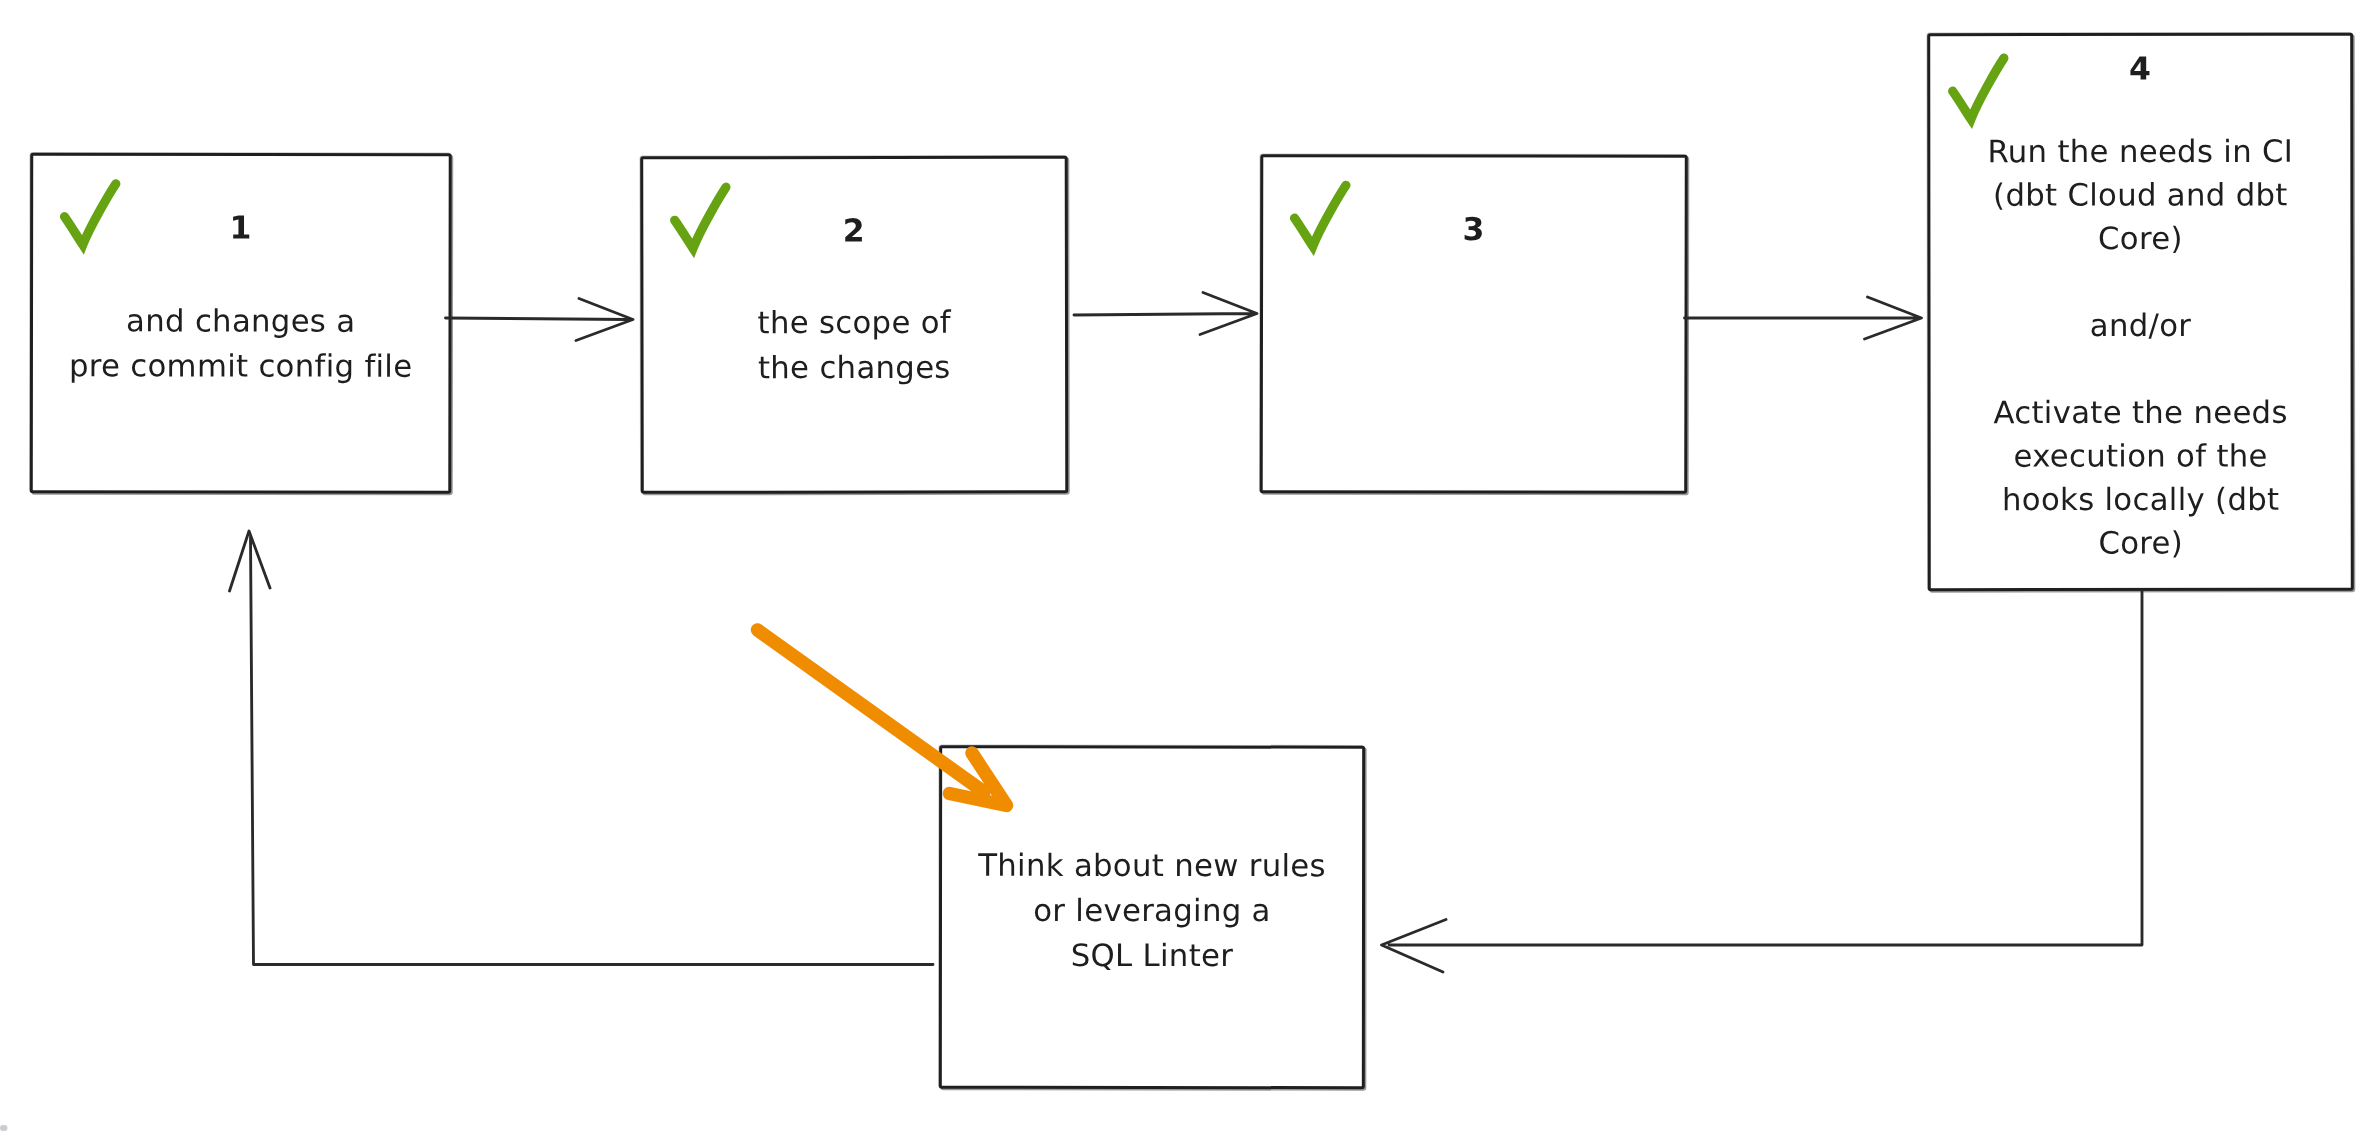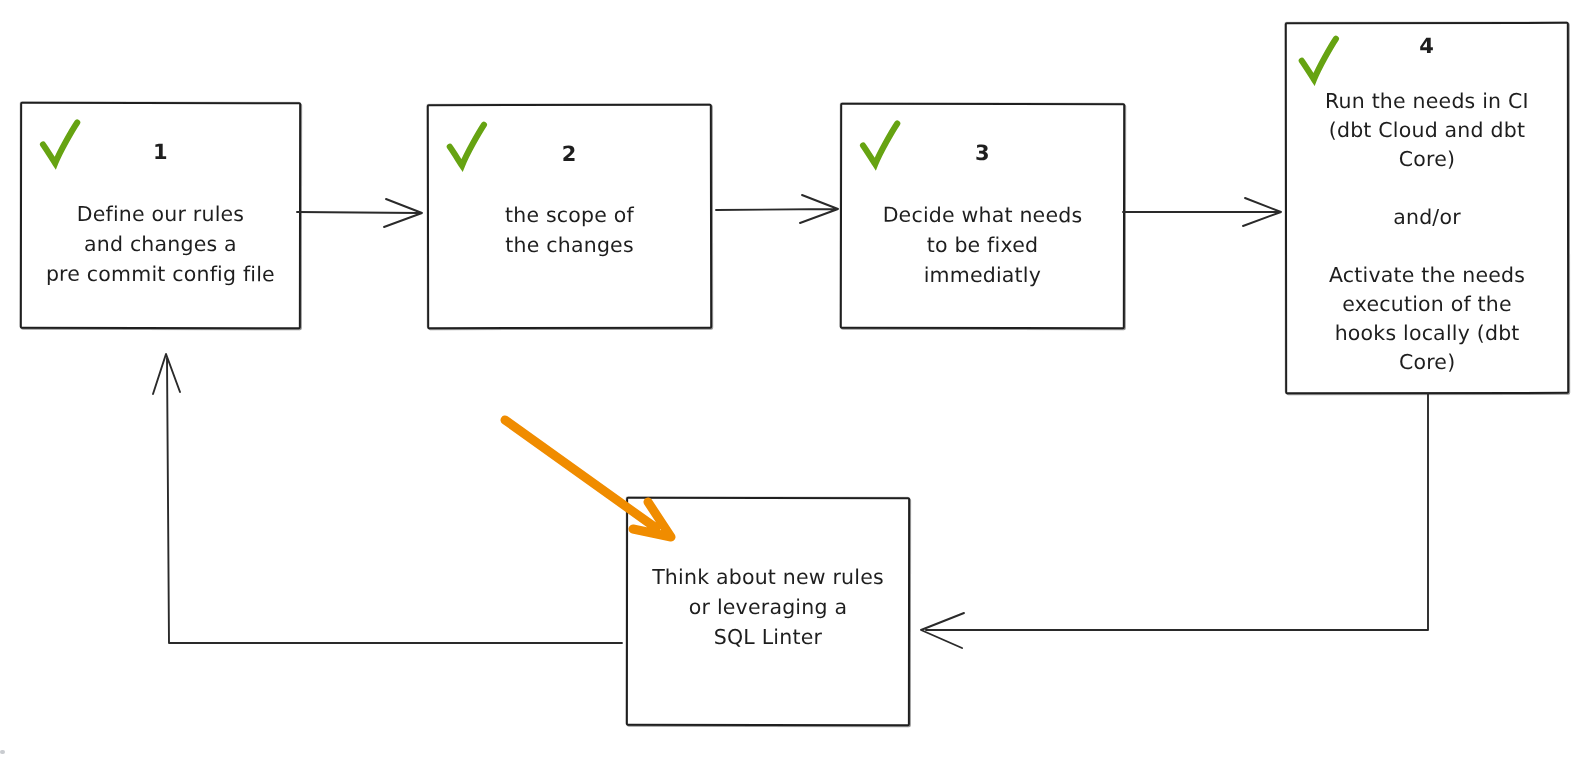--- a/index.html
+++ b/index.html
@@ -53,21 +53,20 @@
       <path d="M505,420 L656,528 M648,502 L671,537 L633,529"></path>
     </g>
   </svg>
 
   <div class="box" id="box-1">
     <svg class="check" viewBox="0 0 54 64">
       <path d="M6 34 C11 41 17 51 21 57 C27 42 42 16 48 7" stroke="#66a312" stroke-width="7.5" fill="none" stroke-linecap="round"></path>
     </svg>
     <div class="num">1</div>
     <div class="lines">
-      <div class="line">Define our rules</div>
       <div class="line">and changes a</div>
       <div class="line">pre commit config file</div>
     </div>
   </div>
 
   <div class="box" id="box-2">
     <svg class="check" viewBox="0 0 54 64">
       <path d="M6 34 C11 41 17 51 21 57 C27 42 42 16 48 7" stroke="#66a312" stroke-width="7.5" fill="none" stroke-linecap="round"></path>
     </svg>
     <div class="num">2</div>
@@ -75,25 +74,20 @@
       <div class="line">the scope of</div>
       <div class="line">the changes</div>
     </div>
   </div>
 
   <div class="box" id="box-3">
     <svg class="check" viewBox="0 0 54 64">
       <path d="M6 34 C11 41 17 51 21 57 C27 42 42 16 48 7" stroke="#66a312" stroke-width="7.5" fill="none" stroke-linecap="round"></path>
     </svg>
     <div class="num">3</div>
-    <div class="lines">
-      <div class="line">Decide what needs</div>
-      <div class="line">to be fixed</div>
-      <div class="line">immediatly</div>
-    </div>
   </div>
 
   <div class="box" id="box-4">
     <svg class="check" viewBox="0 0 54 64">
       <path d="M6 34 C11 41 17 51 21 57 C27 42 42 16 48 7" stroke="#66a312" stroke-width="7.5" fill="none" stroke-linecap="round"></path>
     </svg>
     <div class="num">4</div>
     <div class="lines">
       <div class="line">Run the needs in CI</div>
       <div class="line">(dbt Cloud and dbt</div>

